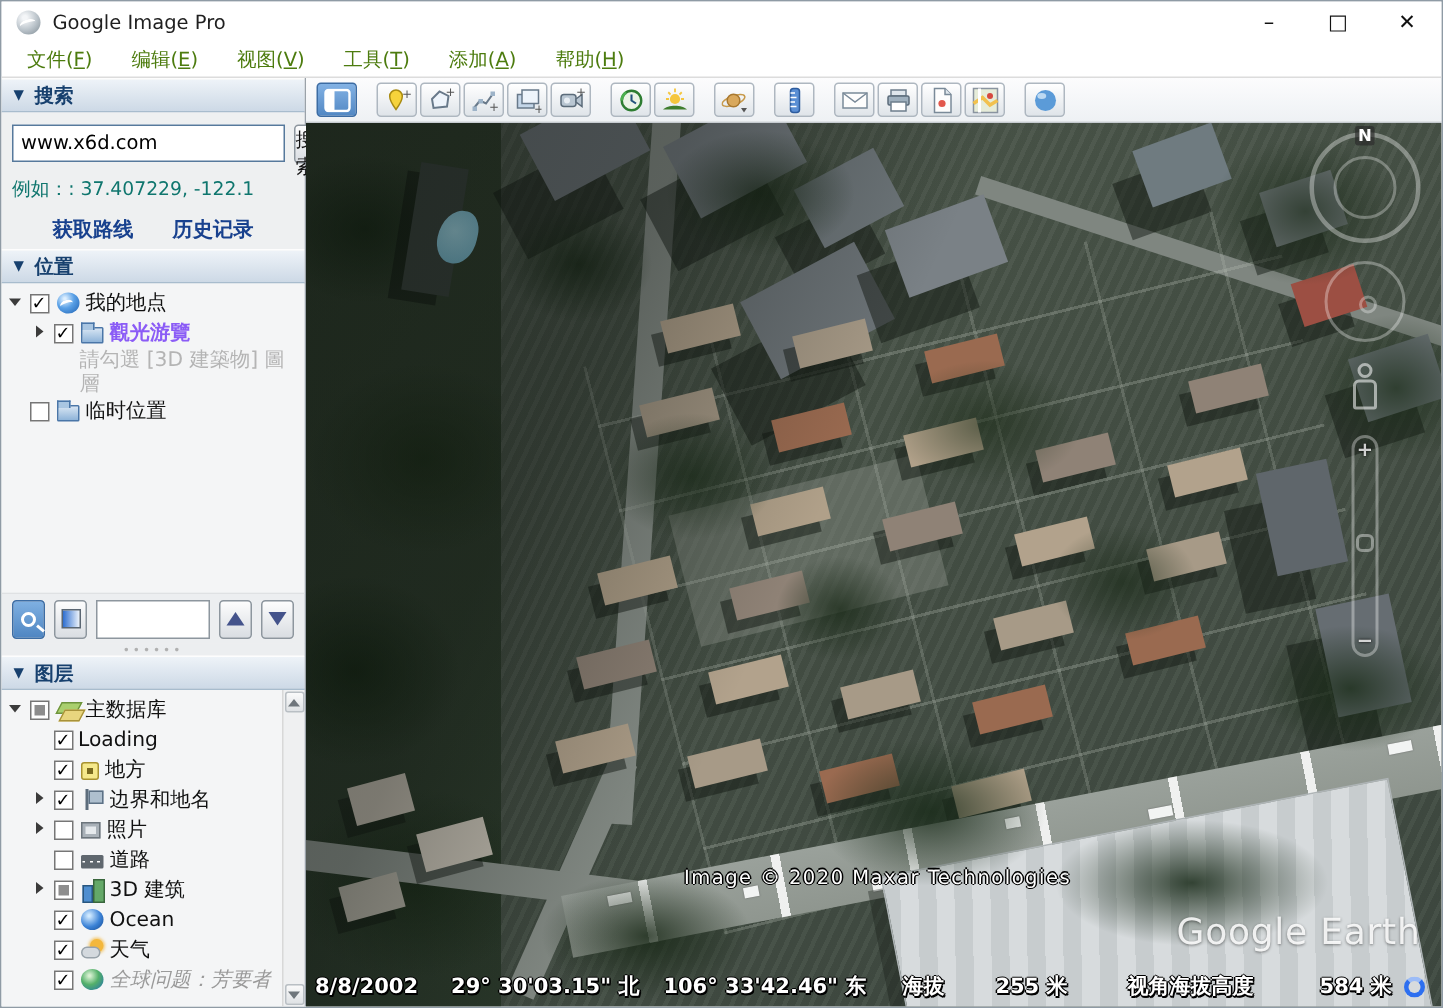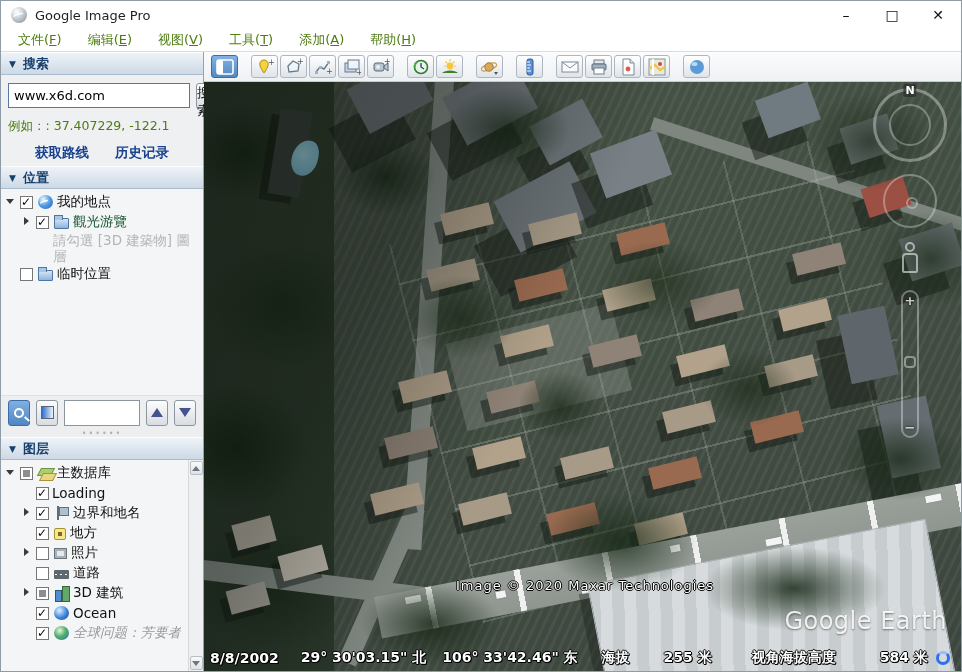--- a/index.html
+++ b/index.html
@@ -29,40 +29,40 @@
   .panel-header { height:23px; flex:0 0 auto; display:flex; align-items:center; padding-left:8px;
     background:linear-gradient(#eef3f8,#cdd9e6); border-top:1px solid #fdfdfd; border-bottom:1px solid #a8bccd;
     color:#17406e; font-size:13px; font-weight:bold; }
   .panel-header .tri { color:#17406e; font-size:9px; margin-right:7px; }
 
   .search-form { padding:8px 7px 4px 7px; background:#eef0f1; flex:0 0 auto; }
   .search-row { display:flex; gap:6px; }
   .search-input { flex:1; height:25px; border:1px solid #56799c; background:#fff; font-size:13px; padding:0 5px; font-family:inherit; }
   .search-btn { width:58px; height:26px; font-size:13px; color:#111; border:1px solid #8d969e; border-radius:3px;
     background:linear-gradient(#fdfdfd,#d9dde2); }
-  .search-hint { margin-top:9px; font-size:12.5px; color:#4d7c0f; white-space:nowrap; overflow:hidden; }
+  .search-hint { margin-top:9px; font-size:12.5px; color:#0f766e; white-space:nowrap; overflow:hidden; }
   .search-links { margin-top:9px; display:flex; justify-content:center; gap:26px; }
   .search-links span { color:#18418e; font-weight:bold; font-size:13.5px; }
 
   
   .tree { background:#f4f5f6; overflow:hidden; position:relative; }
   .places-tree { height:206px; flex:0 0 auto; padding-top:3px; }
   .layers-wrap { flex:1; min-height:0; display:flex; }
   .layers-tree { flex:1; padding-top:3px; }
   .tree-row { display:flex; align-items:center; height:20px; font-size:13.5px; color:#111; }
   .tree-row.wrap { height:auto; align-items:flex-start;margin-left:16px; }
   .exp { width:12px; height:12px; position:relative; flex:0 0 auto; }
   .exp.down::before { content:""; position:absolute; left:1px; top:3px; border-left:4px solid transparent; border-right:4px solid transparent; border-top:5px solid #3b3b3b; }
   .exp.right::before { content:""; position:absolute; left:3px; top:1px; border-top:4px solid transparent; border-bottom:4px solid transparent; border-left:5px solid #3b3b3b; }
   .cb { width:13px; height:13px; background:#fff; border:1px solid #767676; position:relative; flex:0 0 auto; margin:0 3px; }
   .cb.on::after { content:"✓"; position:absolute; left:0px; top:-2px; font-size:12px; font-weight:bold; color:#000; }
   .cb.partial::after { content:""; position:absolute; inset:2px; background:#8d8d8d; }
   .ticon { width:15px; height:14px; position:relative; flex:0 0 auto; margin:0 4px 0 2px; display:inline-block; }
   .tlabel { white-space:nowrap; }
-  .tlabel.link { color:#14532d; }
+  .tlabel.link { color:#8b5cf6;font-weight:bold; }
   .tlabel.muted { color:#b4b4b4; white-space:normal; width:138px; line-height:16px; }
   .tlabel.muted-italic { color:#9a9a9a; font-style:italic; overflow:hidden; max-width:118px; text-overflow:clip; }
 
   
   .globe-icon { border-radius:50%; background:radial-gradient(circle at 35% 30%, #dff0ff 5%, #59a0e6 45%, #1d5fb0 100%); }
   .globe-icon::after { content:""; position:absolute; left:2px; top:5px; width:9px; height:4px; border-top:2px solid #fff; border-radius:50%; transform:rotate(-18deg); }
   .globe2-icon { border-radius:50%; background:radial-gradient(circle at 38% 32%, #d6f0d0 5%, #54b06a 45%, #1d6fb0 100%); }
   .folder-icon { height:11px; margin-top:2px; background:linear-gradient(#d7e5f3,#8fb4d9); border:1px solid #4a76a8; border-radius:1px; }
   .folder-icon::before { content:""; position:absolute; top:-4px; left:-1px; width:7px; height:4px; background:#a9c6e2; border:1px solid #4a76a8; border-bottom:none; }
   .layers-icon::before { content:""; position:absolute; left:1px; top:2px; width:12px; height:6px; background:#a9cf6e; border:1px solid #6d933d; transform:skewX(-28deg); }
@@ -285,32 +285,32 @@
               <span class="cb partial"></span>
               <span class="ticon layers-icon"></span>
               <span class="tlabel">主数据库</span>
             </div>
             <div class="tree-row" style="padding-left: 20px;">
               <span class="exp"></span>
               <span class="cb on"></span>
               <span class="tlabel">Loading</span>
             </div>
             <div class="tree-row" style="padding-left: 20px;">
+              <span class="exp"></span>
+              <span class="cb on"></span>
+              <span class="ticon place-icon"></span>
+              <span class="tlabel">地方</span>
+            </div>
+            <div class="tree-row" style="padding-left: 20px;">
               <span class="exp right"></span>
               <span class="cb on"></span>
               <span class="ticon flag-icon"></span>
               <span class="tlabel">边界和地名</span>
             </div>
             <div class="tree-row" style="padding-left: 20px;">
-              <span class="exp"></span>
-              <span class="cb on"></span>
-              <span class="ticon place-icon"></span>
-              <span class="tlabel">地方</span>
-            </div>
-            <div class="tree-row" style="padding-left: 20px;">
               <span class="exp right"></span>
               <span class="cb off"></span>
               <span class="ticon photo-icon"></span>
               <span class="tlabel">照片</span>
             </div>
             <div class="tree-row" style="padding-left: 20px;">
               <span class="exp"></span>
               <span class="cb off"></span>
               <span class="ticon road-icon"></span>
               <span class="tlabel">道路</span>
@@ -319,20 +319,26 @@
               <span class="exp right"></span>
               <span class="cb partial"></span>
               <span class="ticon building-icon"></span>
               <span class="tlabel">3D 建筑</span>
             </div>
             <div class="tree-row" style="padding-left: 20px;">
               <span class="exp"></span>
               <span class="cb on"></span>
               <span class="ticon ocean-icon"></span>
               <span class="tlabel">Ocean</span>
+            </div>
+            <div class="tree-row" style="padding-left: 20px;">
+              <span class="exp"></span>
+              <span class="cb on"></span>
+              <span class="ticon weather-icon"></span>
+              <span class="tlabel">天气</span>
             </div>
             <div class="tree-row" style="padding-left: 20px;">
               <span class="exp"></span>
               <span class="cb on"></span>
               <span class="ticon globe2-icon"></span>
               <span class="tlabel muted-italic">全球问题：芳要者</span>
             </div>
           </div>
         <div class="vscroll">
           <div class="sc-btn sc-up"></div>

